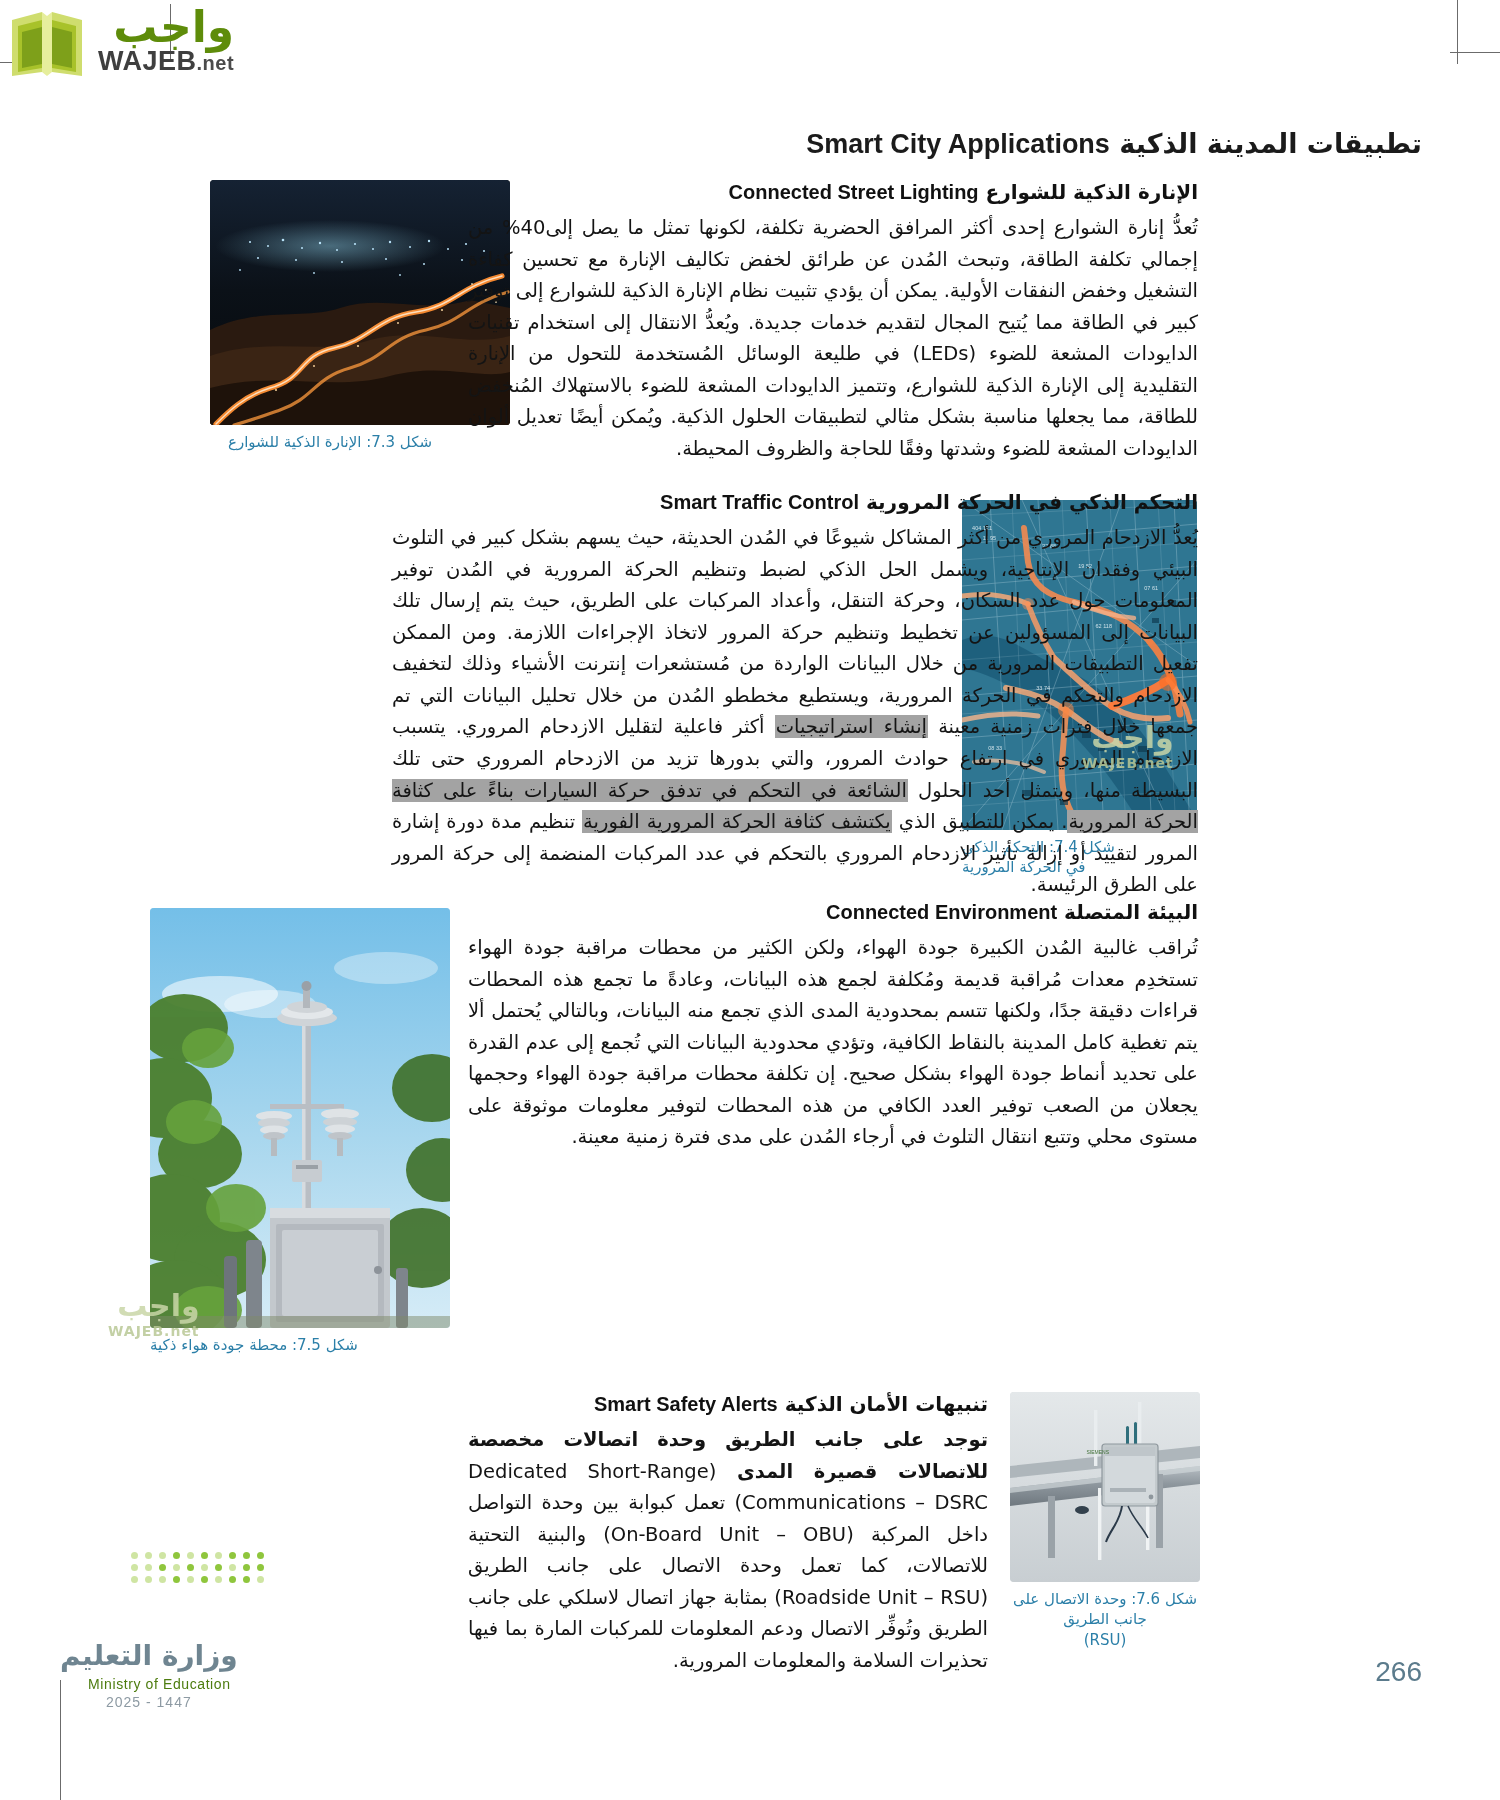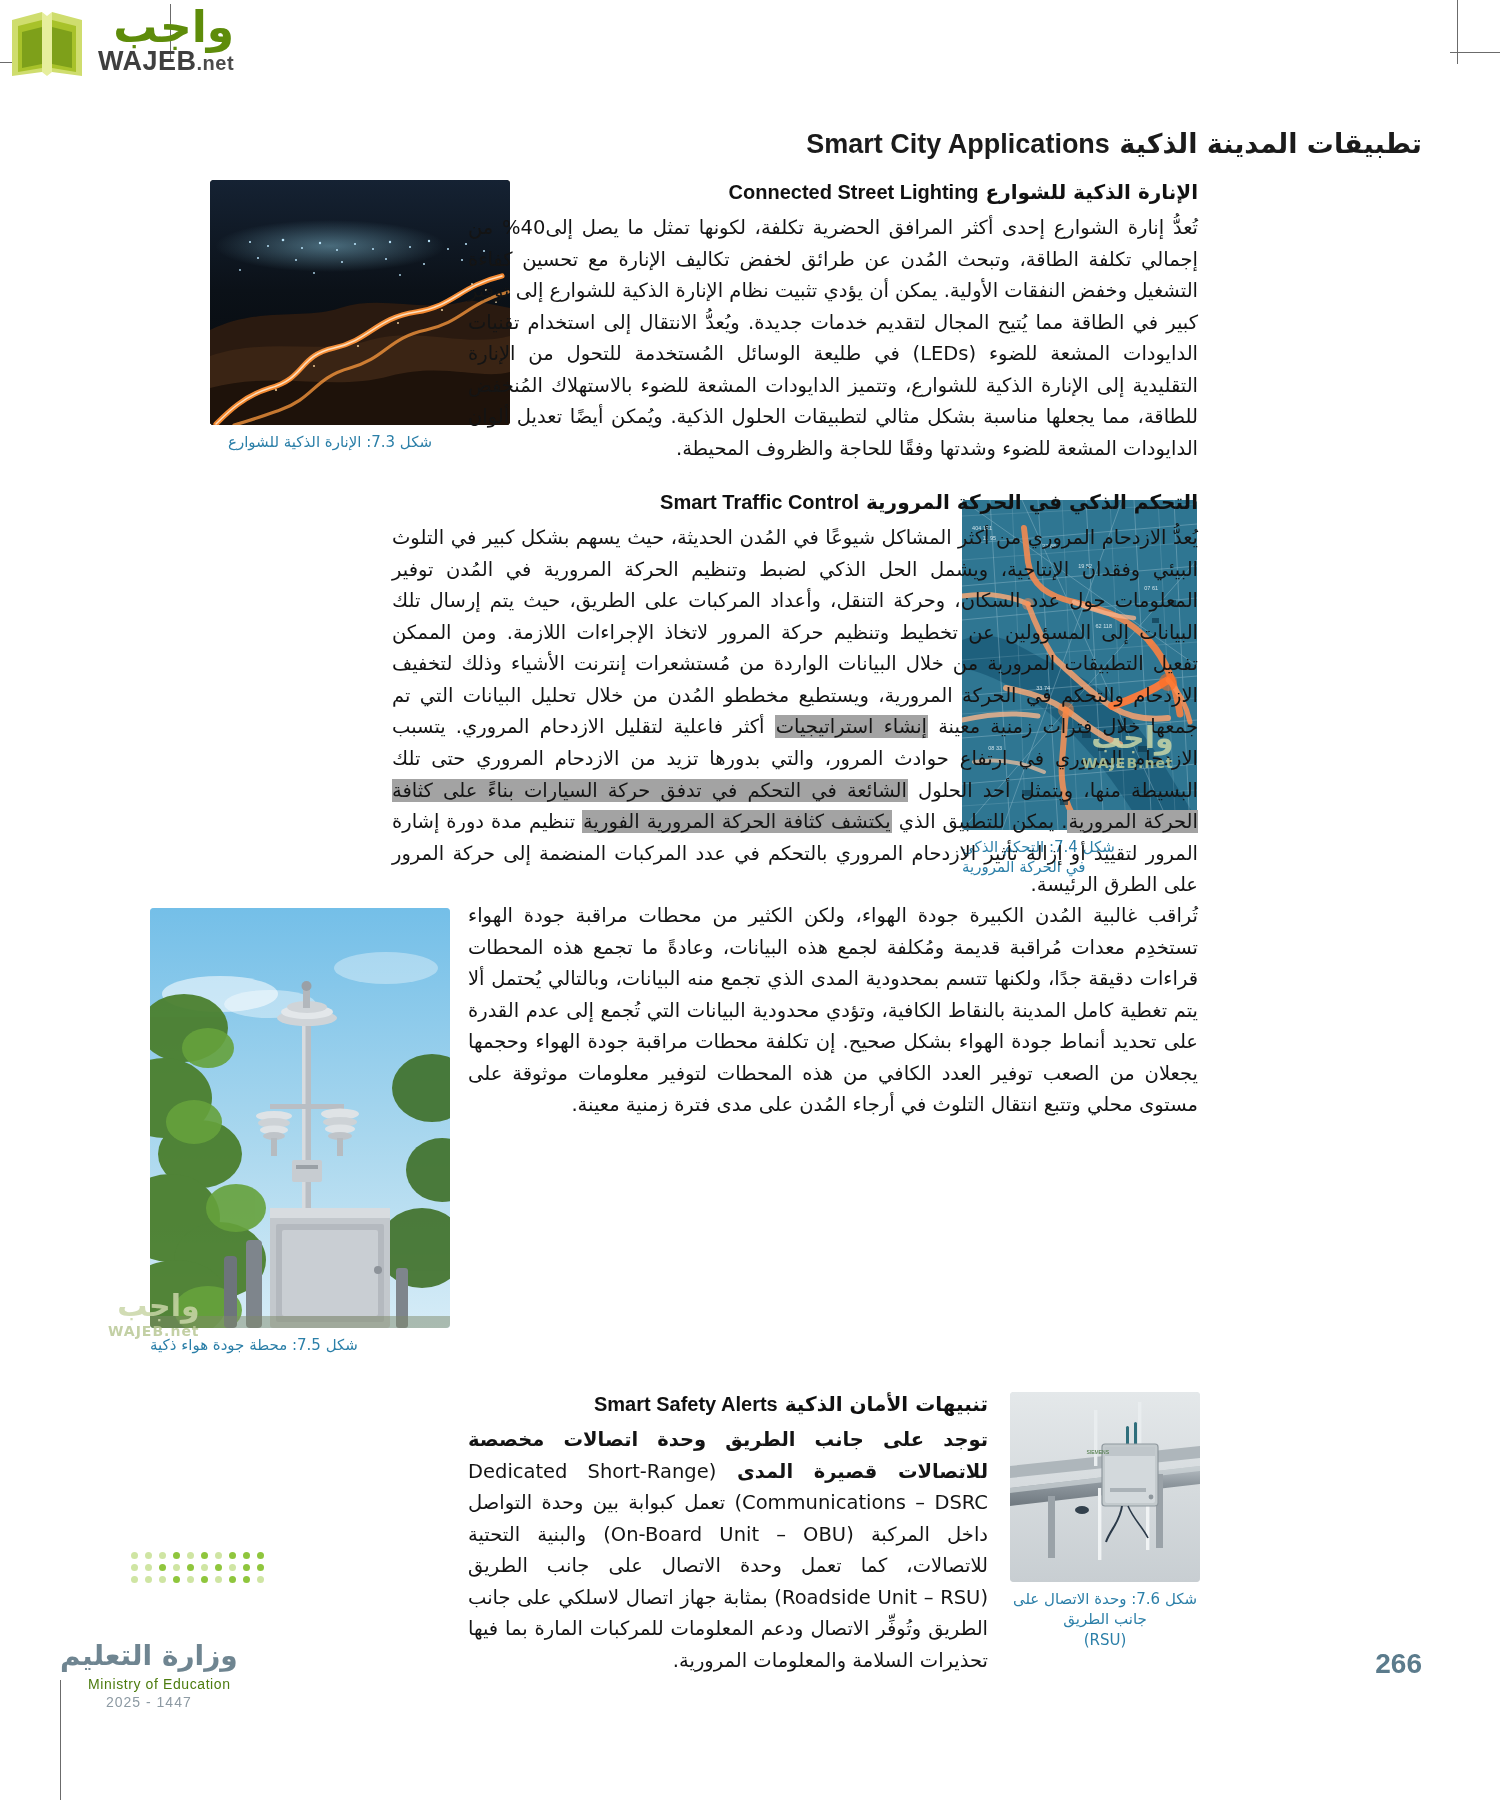--- a/index.html
+++ b/index.html
@@ -127,22 +127,22 @@
     direction: rtl; color: #7a8b96;
   }
   .moe-ar { font-size: 28px; font-weight: 700; color: #6f8591; letter-spacing: -0.5px;
             font-family: "DejaVu Sans", sans-serif; }
   .moe-en { font-size: 14px; color: #4d7c0f; margin-top: 4px; letter-spacing: 0.6px;
             font-family: "Liberation Sans", sans-serif; direction: ltr; padding-left: 21px; }
   .moe-yr { font-size: 14px; color: #8d9aa3; margin-top: 2px; letter-spacing: 1px;
             font-family: "Liberation Sans", sans-serif; direction: ltr; }
 
   .page-num {
-    position: absolute; right: 78px; bottom: 120px;
-    font-size: 28px; font-weight: 700; color: #5b7b8c;
+    position: absolute; right: 78px; bottom: 112px;
+    font-size: 28px; font-weight: 400; color: #5b7b8c;
     font-family: "Liberation Sans", sans-serif;
   }
 
   
   .wm {
     position: absolute; pointer-events: none; user-select: none;
     font-weight: 700; color: #c9d6a8; opacity: .85;
     font-family: "DejaVu Sans", sans-serif;
   }
   #wm1 { top: 720px; left: 1082px; font-size: 30px; transform: rotate(0deg); }
@@ -438,20 +438,24 @@
       <rect x="74" y="348" width="13" height="72" rx="4" fill="#6d747b"></rect>
       <rect x="246" y="360" width="12" height="60" rx="3" fill="#7e858c"></rect>
 
       <rect x="0" y="408" width="300" height="12" fill="#7d8a6a" opacity=".5"></rect>
     </svg>
   </div>
   <div class="fig-cap cap">شكل 7.5: محطة جودة هواء ذكية</div>
 </div>
 
 <section id="blk-env">
+  <h3 class="sec-head">
+    <span>البيئة المتصلة</span>
+    <span class="en">Connected Environment</span>
+  </h3>
   <p class="body-ar">تُراقب غالبية المُدن الكبيرة جودة الهواء، ولكن الكثير من محطات مراقبة جودة الهواء تستخدِم معدات مُراقبة قديمة ومُكلفة لجمع هذه البيانات، وعادةً ما تجمع هذه المحطات قراءات دقيقة جدًا، ولكنها تتسم بمحدودية المدى الذي تجمع منه البيانات، وبالتالي يُحتمل ألا يتم تغطية كامل المدينة بالنقاط الكافية، وتؤدي محدودية البيانات التي تُجمع إلى عدم القدرة على تحديد أنماط جودة الهواء بشكل صحيح. إن تكلفة محطات مراقبة جودة الهواء وحجمها يجعلان من الصعب توفير العدد الكافي من هذه المحطات لتوفير معلومات موثوقة على مستوى محلي وتتبع انتقال التلوث في أرجاء المُدن على مدى فترة زمنية معينة.</p>
 </section>
 
 <div class="fig" id="fig76">
   <div class="art">
     <svg width="190" height="190" viewBox="0 0 190 190" aria-hidden="true">
       <defs>
         <linearGradient id="bg6" x1="0" y1="0" x2="0" y2="1">
           <stop offset="0%" stop-color="#e4e8ea"></stop>
           <stop offset="100%" stop-color="#c8ced2"></stop>

